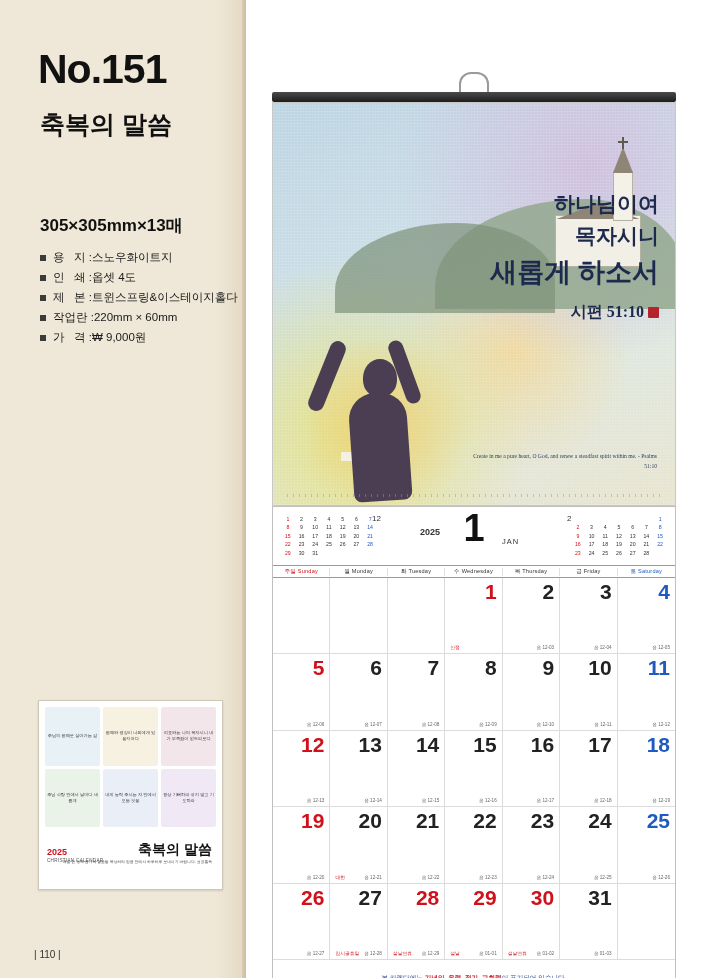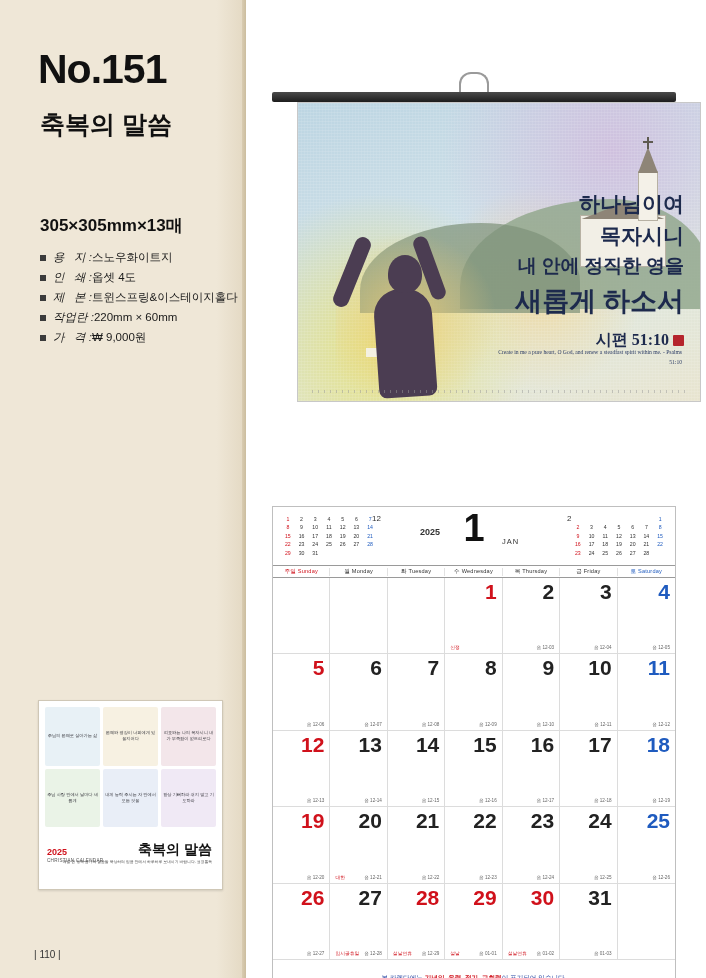--- a/index.html
+++ b/index.html
@@ -35,21 +35,21 @@
     font-size:17px; font-weight:bold; color:#111; letter-spacing:0px;
   }
   #spec-list {
     position:absolute; left:40px; top:248px; width:200px;
     font-size:11.5px; color:#1a1a1a; line-height:1.0;
   }
   .spec-row { display:flex; align-items:center; height:20px; }
   .spec-bullet {
     width:6px; height:6px; background:#3b3b3b; margin-right:7px; flex:0 0 auto;
   }
-  .spec-label { white-space:pre;font-style:italic; }
+  .spec-label { white-space:pre; }
   .spec-val { white-space:pre; }
   .spec-row.discount .spec-val { color:#d0111b; font-weight:bold; font-size:13px; }
   .spec-row.discount .spec-label { }
   
   #sample-thumb {
     position:absolute; left:38px; top:700px; width:185px; height:190px;
     background:#fff; border:1px solid #cfc7b6;
     box-shadow:0 1px 2px rgba(0,0,0,.12);
     padding:6px;
   }
@@ -92,29 +92,28 @@
     width:30px; height:22px; border:2px solid #9a9a9a; border-bottom:none;
     border-radius:12px 12px 0 0; background:transparent;
   }
   #top-bar {
     position:absolute; left:0; top:4px; width:100%; height:10px;
     background:linear-gradient(to bottom,#4b4b4b,#1d1d1d);
     border-radius:2px;
   }
   
   #poster {
-    position:absolute; left:0; top:14px; width:404px; height:300px;
+    position:absolute; left:0; top:14px; width:404px; height:404px;
     overflow:hidden;
     background:
       radial-gradient(circle at 78% 16%, #cfc0de 0%, rgba(207,192,222,0) 42%),
       radial-gradient(circle at 20% 82%, #e4e07f 0%, rgba(228,224,127,0) 38%),
       radial-gradient(circle at 60% 62%, #f0d9a0 0%, rgba(240,217,160,0) 34%),
       linear-gradient(160deg,#bcd5e2 0%, #cfe0e8 45%, #dfe7dd 70%, #e8e4cf 100%);
     border:1px solid #c8c8c8;
-    margin-left:25px;
   }
   #poster .grain{
     position:absolute; inset:0;
     background-image:repeating-linear-gradient(0deg, rgba(255,255,255,.18) 0 1px, rgba(0,0,0,0) 1px 3px),
                      repeating-linear-gradient(90deg, rgba(255,255,255,.13) 0 1px, rgba(0,0,0,0) 1px 3px);
     opacity:.6;
   }
   
   #hill {
     position:absolute; right:-10px; top:96px; width:250px; height:110px;
@@ -398,21 +397,20 @@
       <div id="cross-h"></div>
       <div id="p-arm1"></div>
       <div id="p-arm2"></div>
       <div id="p-body"></div>
       <div id="p-head"></div>
     </div>
 
     <div id="verse">
       <div class="l l1">하나님이여</div>
       <div class="l l3">목자시니</div>
-      <div class="l l4">내 안에 정직한 영을</div>
       <div class="l l5">새롭게 하소서</div>
       <div id="verse-ref">
         <span>시편 51:10</span><span id="verse-seal"></span>
       </div>
     </div>
 
     <div id="verse-en">Create in me a pure heart, O God, and renew a steadfast spirit within me.  - Psalms 51:10</div>
     <div id="poster-dots"></div>
   </div>
 

